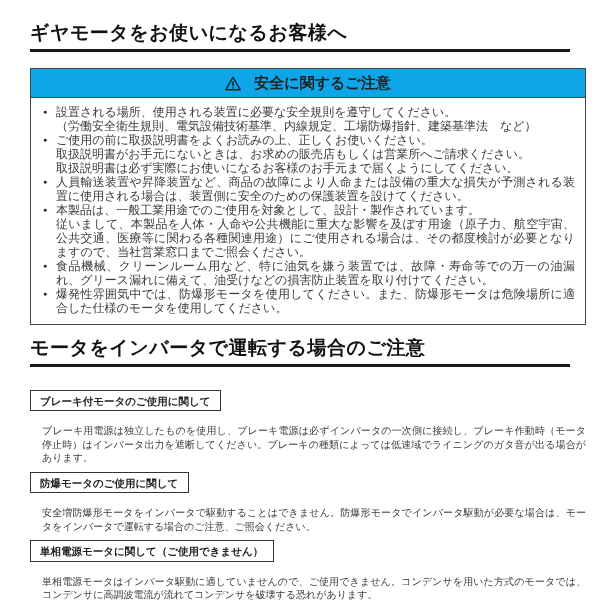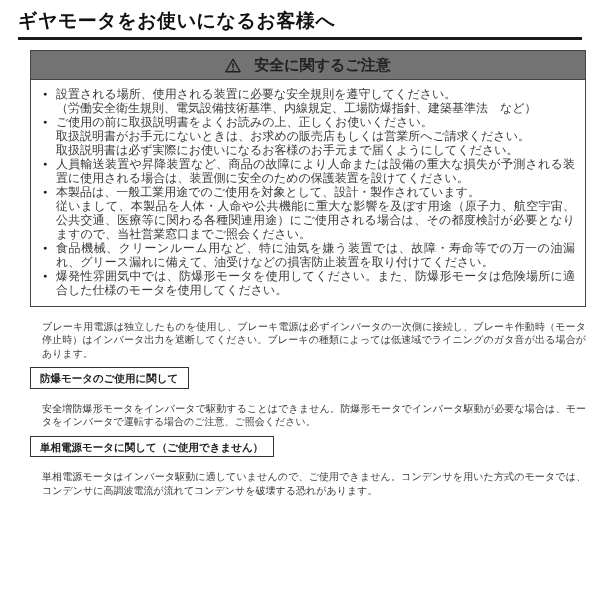--- a/index.html
+++ b/index.html
@@ -7,31 +7,31 @@
     width:600px;height:600px;overflow:hidden;background:#ffffff;
     font-family:"Liberation Sans",sans-serif;
     color:#3a3a3a;
     -webkit-font-smoothing:antialiased;
   }
   .doc{padding:5px 14px 0 14px;}
 
   .sec-title{
     font-size:19px;font-weight:bold;color:#111111;
     letter-spacing:0.5px;line-height:1.2;
-    margin:4px;padding:1px 0 4px 0;
+    margin:16px;padding:1px 0 4px 0;
     border-bottom:3px solid #1a1a1a;
   }
   .sec-title.second{margin-top:11px;}
 
   .safety-box{
     margin:10px 0 0 16px;
     border:1px solid #444444;
   }
   .safety-header{
-    background:#737373;
+    background:#0ea5e9;
     border-bottom:1px solid #444444;
     display:flex;align-items:center;justify-content:center;gap:13px;
     font-size:15px;font-weight:bold;color:#222222;
     padding:5px 0 4px 0;
   }
   .warn-icon{display:inline-block;line-height:0;}
   .safety-body{padding:7px 10px 9px 12px;}
   .bullet-list{list-style:none;margin:0;padding:0;}
   .bullet-list li{
     position:relative;
@@ -89,22 +89,24 @@
 取扱説明書は必ず実際にお使いになるお客様のお手元まで届くようにしてください。</li>
         <li>人員輸送装置や昇降装置など、商品の故障により人命または設備の重大な損失が予測される装置に使用される場合は、装置側に安全のための保護装置を設けてください。</li>
         <li>本製品は、一般工業用途でのご使用を対象として、設計・製作されています。
 従いまして、本製品を人体・人命や公共機能に重大な影響を及ぼす用途（原子力、航空宇宙、公共交通、医療等に関わる各種関連用途）にご使用される場合は、その都度検討が必要となりますので、当社営業窓口までご照会ください。</li>
         <li>食品機械、クリーンルーム用など、特に油気を嫌う装置では、故障・寿命等での万一の油漏れ、グリース漏れに備えて、油受けなどの損害防止装置を取り付けてください。</li>
         <li>爆発性雰囲気中では、防爆形モータを使用してください。また、防爆形モータは危険場所に適合した仕様のモータを使用してください。</li>
       </ul>
     </div>
   </div>
 
+  <h1 class="sec-title second">モータをインバータで運転する場合のご注意</h1>
 
   <div>
+    <div class="sub-heading">ブレーキ付モータのご使用に関して</div>
     <p class="sub-body">ブレーキ用電源は独立したものを使用し、ブレーキ電源は必ずインバータの一次側に接続し、ブレーキ作動時（モータ停止時）はインバータ出力を遮断してください。ブレーキの種類によっては低速域でライニングのガタ音が出る場合があります。</p>
   </div>
 
   <div>
     <div class="sub-heading">防爆モータのご使用に関して</div>
     <p class="sub-body">安全増防爆形モータをインバータで駆動することはできません。防爆形モータでインバータ駆動が必要な場合は、モータをインバータで運転する場合のご注意、ご照会ください。</p>
   </div>
 
   <div>
   </div>

